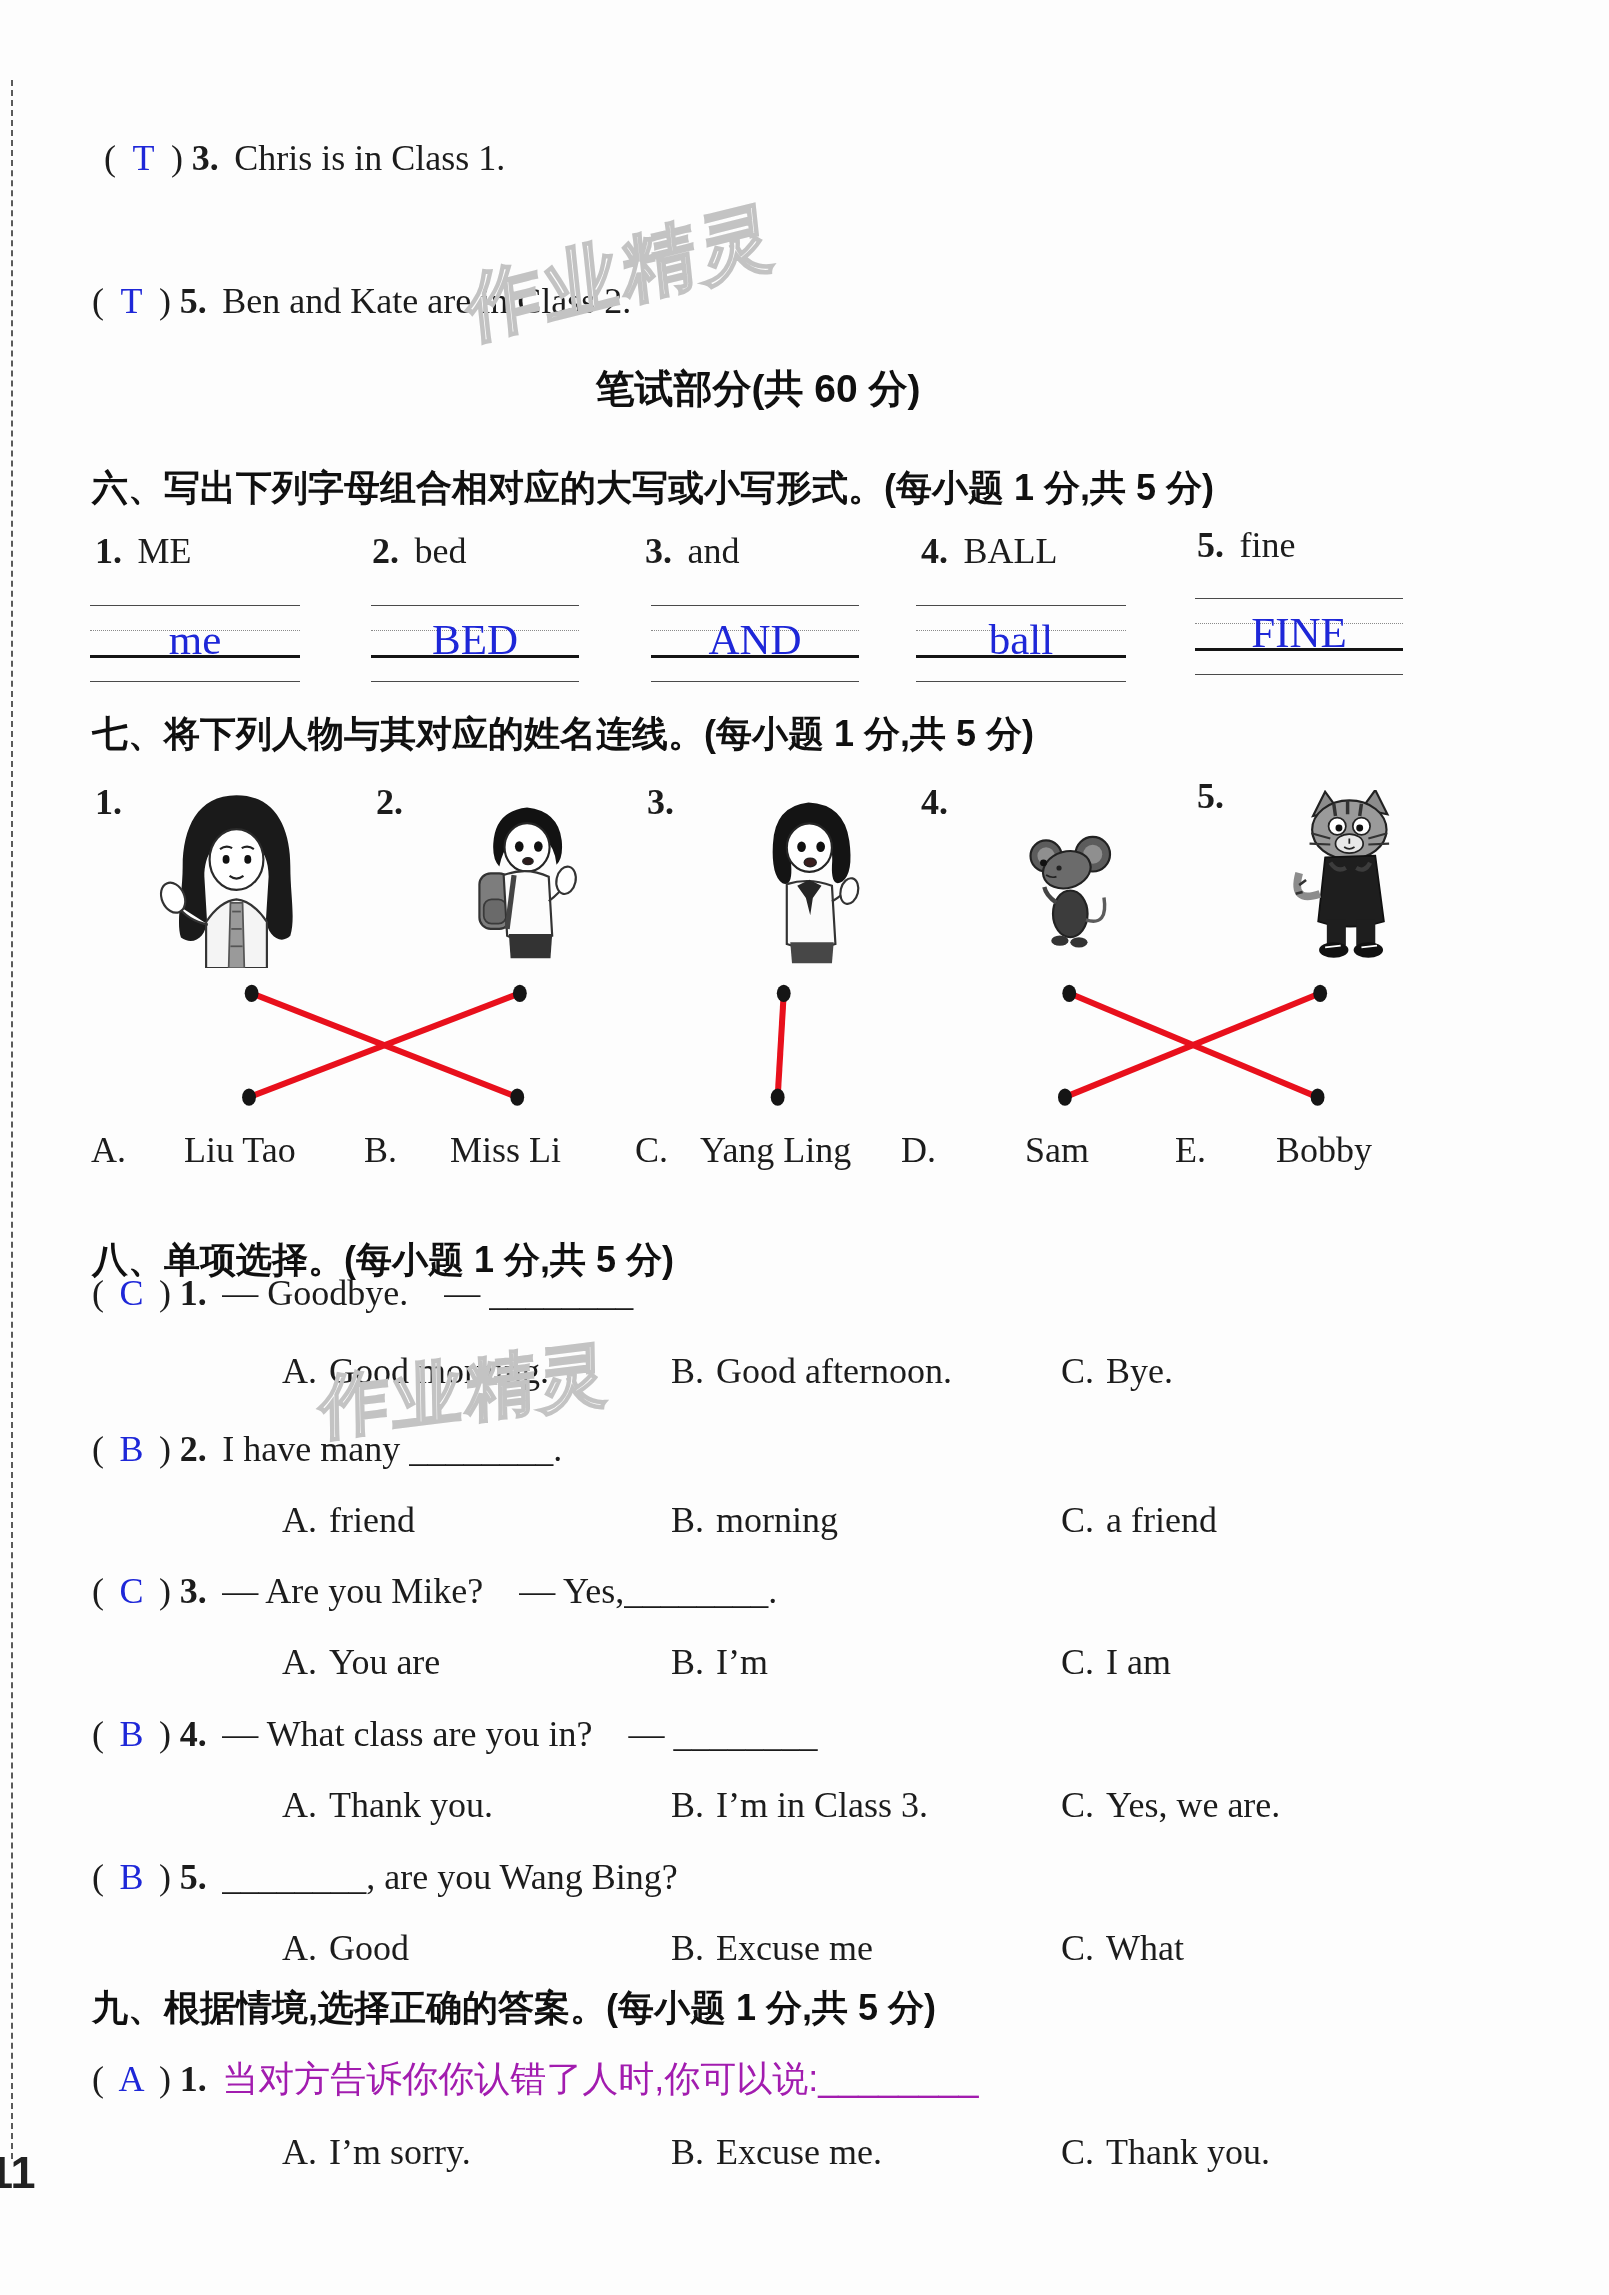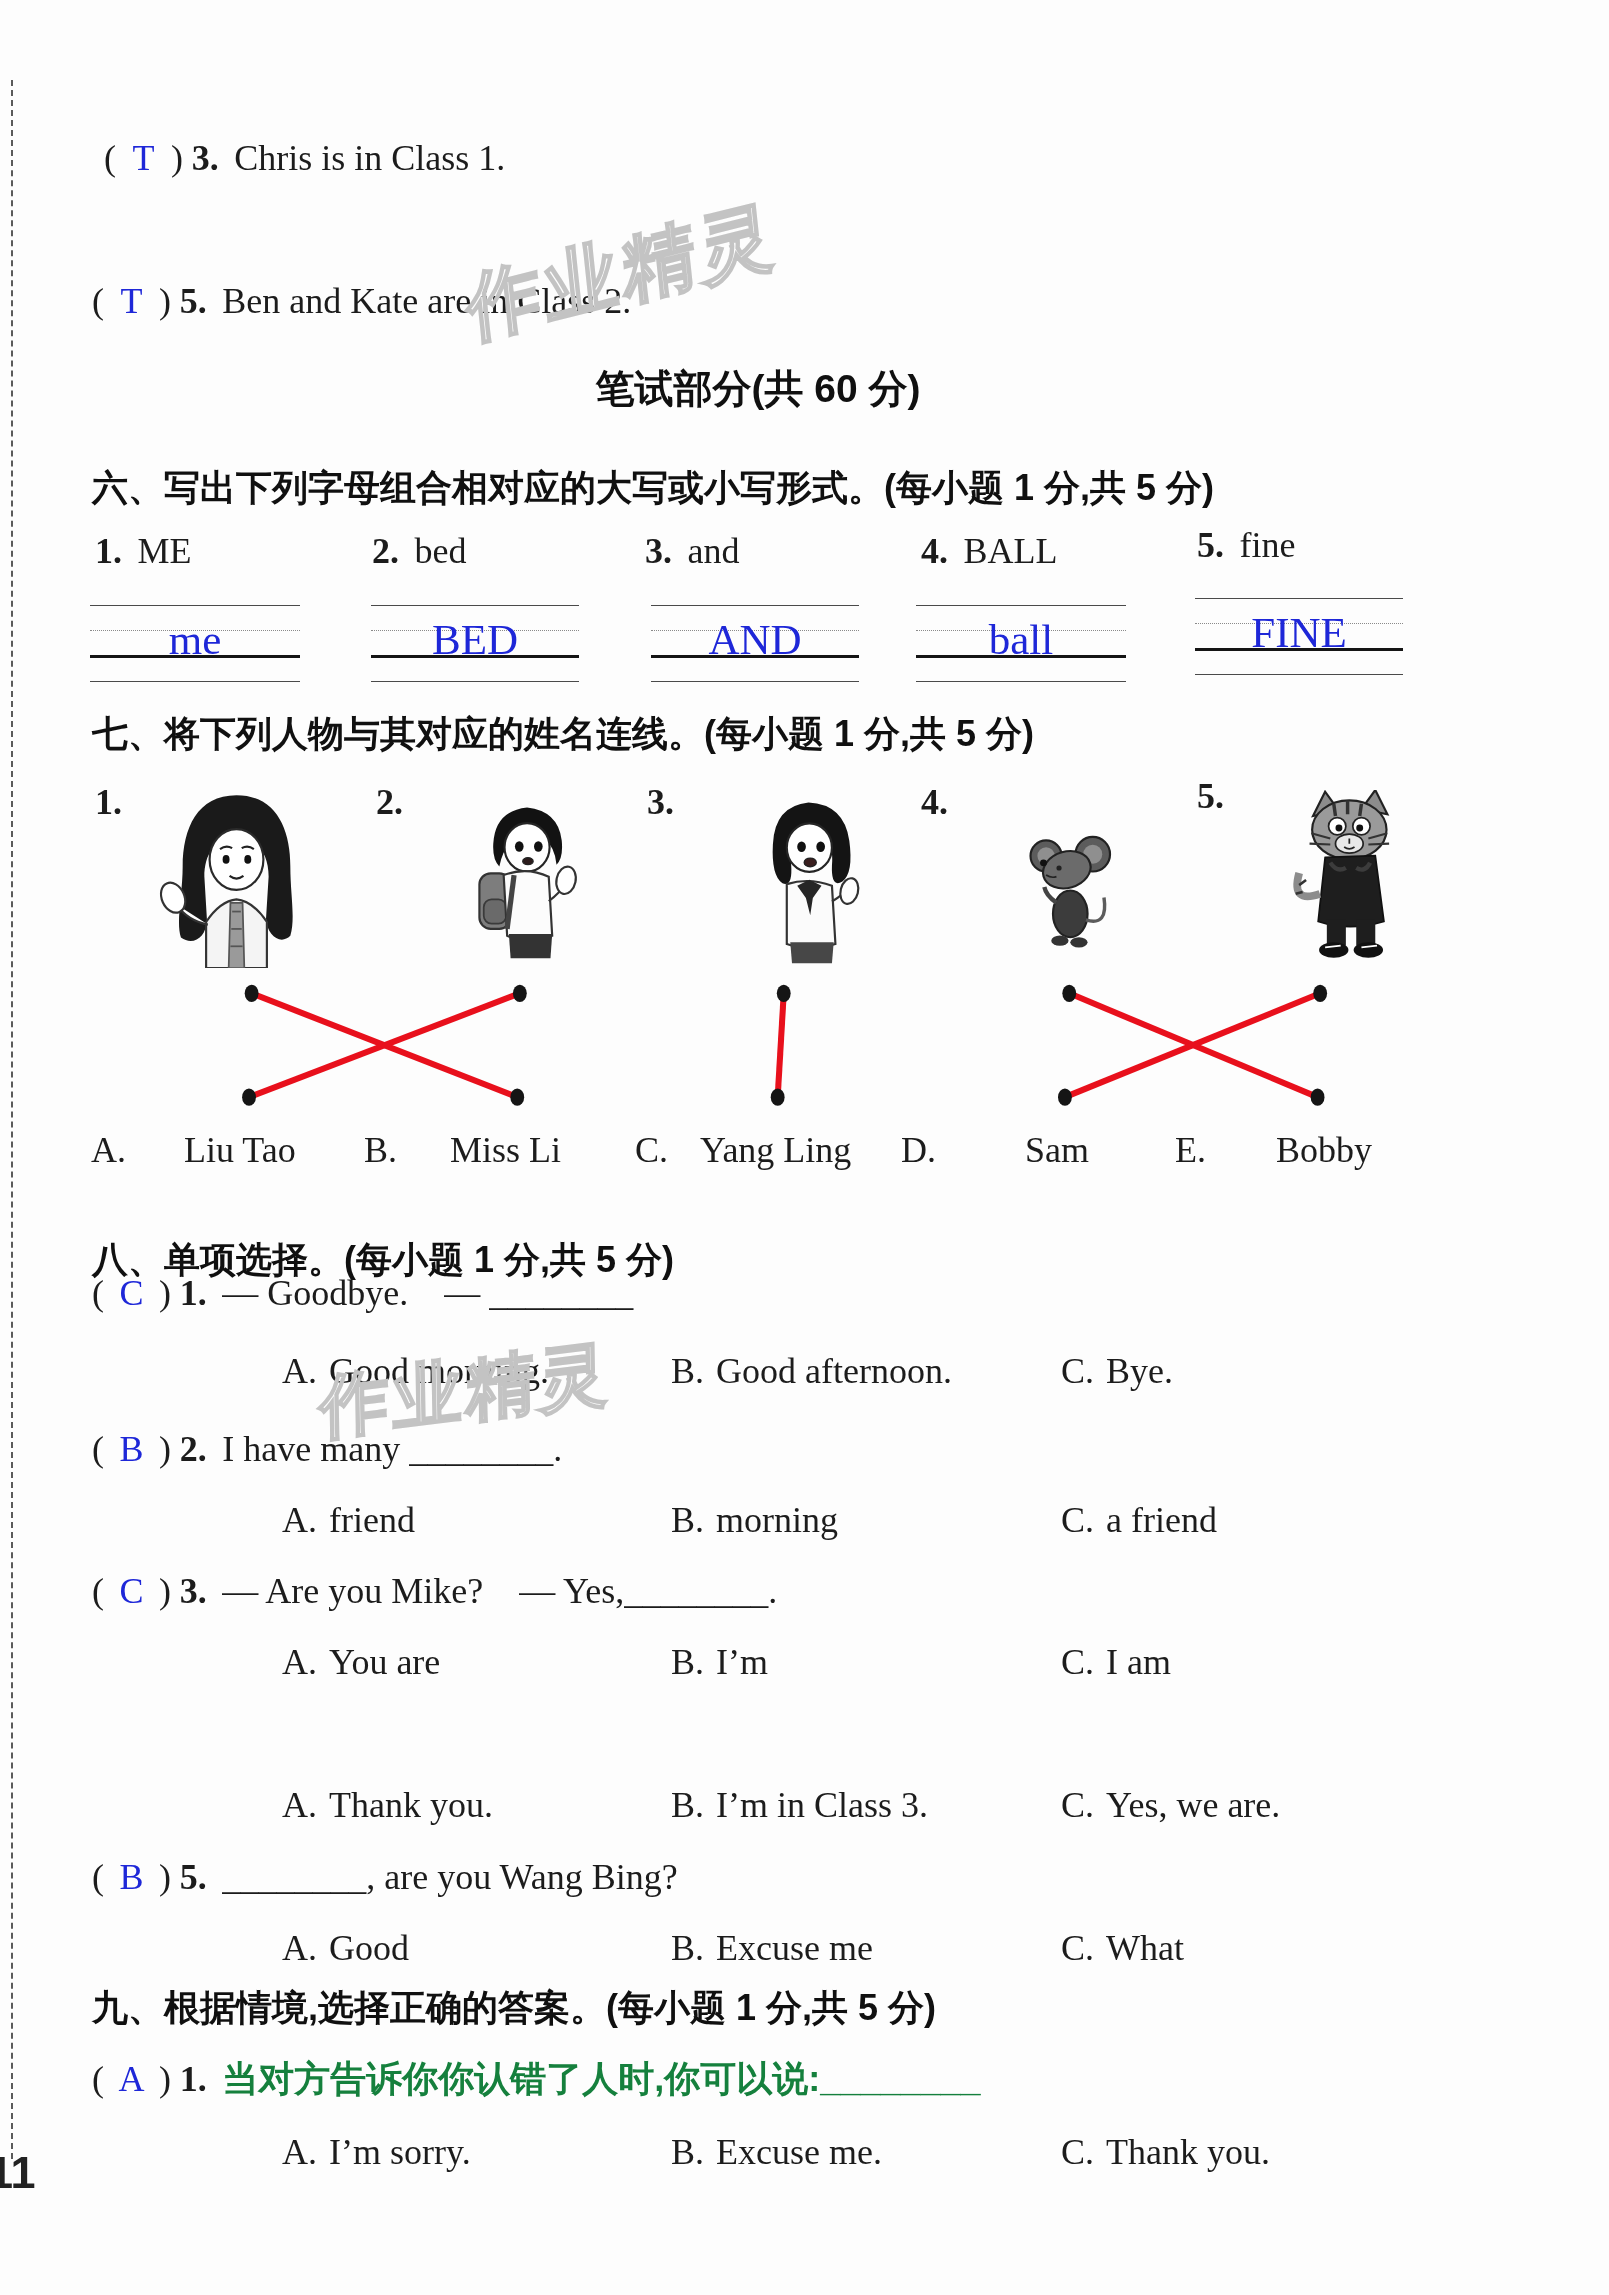--- a/index.html
+++ b/index.html
@@ -2,22 +2,22 @@
 <html style="font-size:14px"><head>
 <meta charset="utf-8">
 <style>
   html,body{margin:0;padding:0;background:#e9e9e9;}
   .page{position:relative;width:1609px;height:2295px;background:#fdfdfd;overflow:hidden;
         font-family:"Liberation Serif","DejaVu Serif",serif;color:#1b1b1b;}
   .abs{position:absolute;}
   .en{font-family:"Liberation Serif","DejaVu Serif",serif;font-size:36px;white-space:pre;color:#1c1c1c;}
   .cnh{font-family:"Liberation Sans","DejaVu Sans",sans-serif;font-weight:bold;font-size:36px;
        white-space:pre;color:#101010;}
-  .cnr{font-family:"Liberation Sans","DejaVu Sans",sans-serif;font-weight:bold;font-size:35px;
-       white-space:pre;color:#15803d;}
+  .cnr{font-family:"Liberation Sans","DejaVu Sans",sans-serif;font-weight:normal;font-size:35px;
+       white-space:pre;color:#a21caf;}
   .blue{color:#1e27d8;}
   .qnum{font-weight:bold;margin-left:8.7px;margin-right:15.6px;}
   .ansbox{display:inline-block;min-width:55px;text-align:center;}
   .opt-label{margin-right:12px;}
   .opt{font-size:36px;}
   .main-title{width:1516px;text-align:center;font-size:39px;}
   
   .guide{height:78px;}
   .guide .l1,.guide .l2,.guide .l3,.guide .l4{position:absolute;left:0;right:0;height:0;}
   .guide .l1{top:0;border-top:1.7px solid #4a4a4a;}
@@ -220,20 +220,21 @@
   <div class="abs en" style="left:92px;top:1428px">(<span class="blue ansbox">B</span>)<span class="qnum">2.</span><span>I have many ________.</span></div>
   <div class="abs en opt" style="left:282px;top:1499px"><span class="opt-label">A.</span><span>friend</span></div>
   <div class="abs en opt" style="left:671px;top:1499px"><span class="opt-label">B.</span><span>morning</span></div>
   <div class="abs en opt" style="left:1061px;top:1499px"><span class="opt-label">C.</span><span>a friend</span></div>
 
   <div class="abs en" style="left:92px;top:1570px">(<span class="blue ansbox">C</span>)<span class="qnum">3.</span><span>— Are you Mike?    — Yes,________.</span></div>
   <div class="abs en opt" style="left:282px;top:1641px"><span class="opt-label">A.</span><span>You are</span></div>
   <div class="abs en opt" style="left:671px;top:1641px"><span class="opt-label">B.</span><span>I’m</span></div>
   <div class="abs en opt" style="left:1061px;top:1641px"><span class="opt-label">C.</span><span>I am</span></div>
 
+  <div class="abs en" style="left:92px;top:1713px">(<span class="blue ansbox">B</span>)<span class="qnum">4.</span><span>— What class are you in?    — ________</span></div>
   <div class="abs en opt" style="left:282px;top:1784px"><span class="opt-label">A.</span><span>Thank you.</span></div>
   <div class="abs en opt" style="left:671px;top:1784px"><span class="opt-label">B.</span><span>I’m in Class 3.</span></div>
   <div class="abs en opt" style="left:1061px;top:1784px"><span class="opt-label">C.</span><span>Yes, we are.</span></div>
 
   <div class="abs en" style="left:92px;top:1856px">(<span class="blue ansbox">B</span>)<span class="qnum">5.</span><span>________, are you Wang Bing?</span></div>
   <div class="abs en opt" style="left:282px;top:1927px"><span class="opt-label">A.</span><span>Good</span></div>
   <div class="abs en opt" style="left:671px;top:1927px"><span class="opt-label">B.</span><span>Excuse me</span></div>
   <div class="abs en opt" style="left:1061px;top:1927px"><span class="opt-label">C.</span><span>What</span></div>
 
   <div class="abs cnh" style="left:92px;top:1984px">九、根据情境,选择正确的答案。(每小题 1 分,共 5 分)</div>

